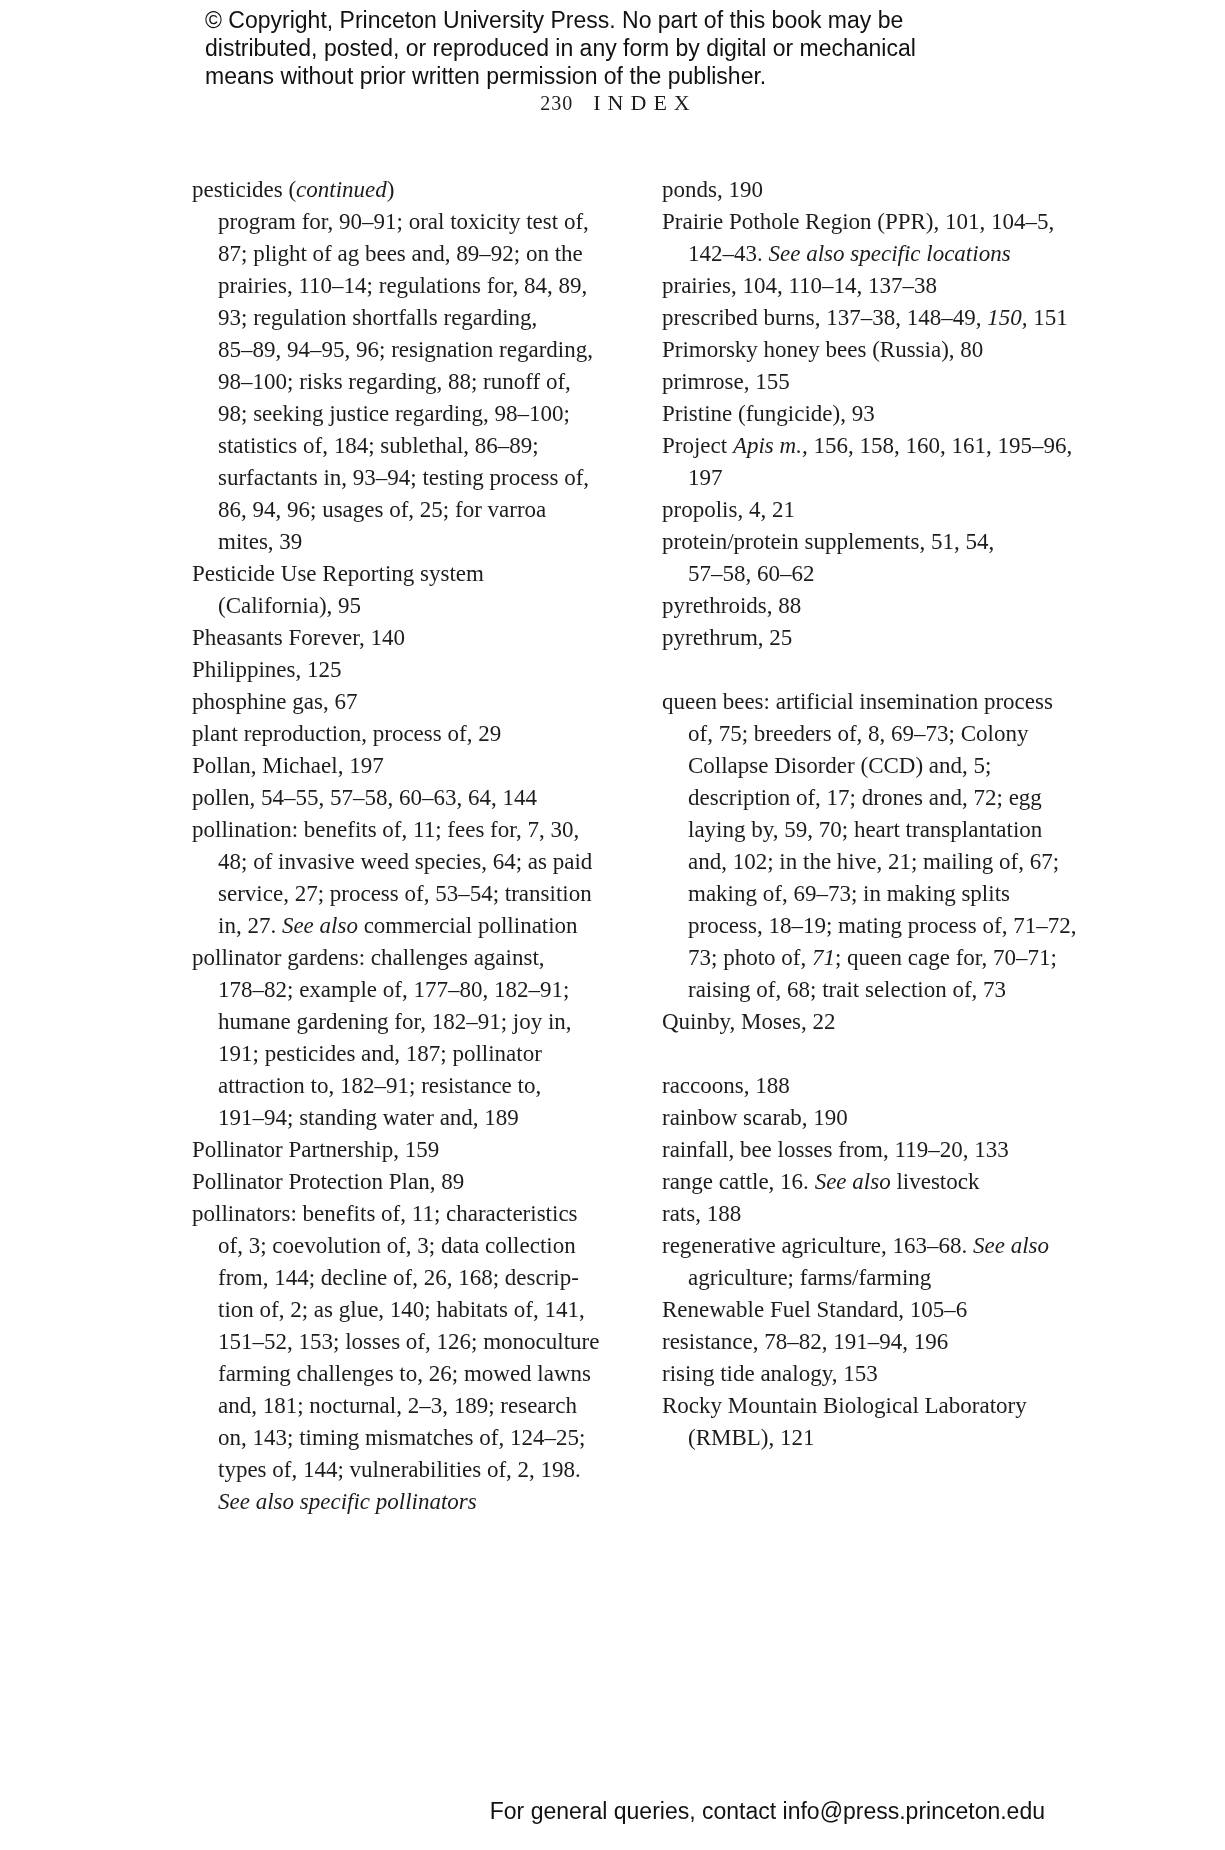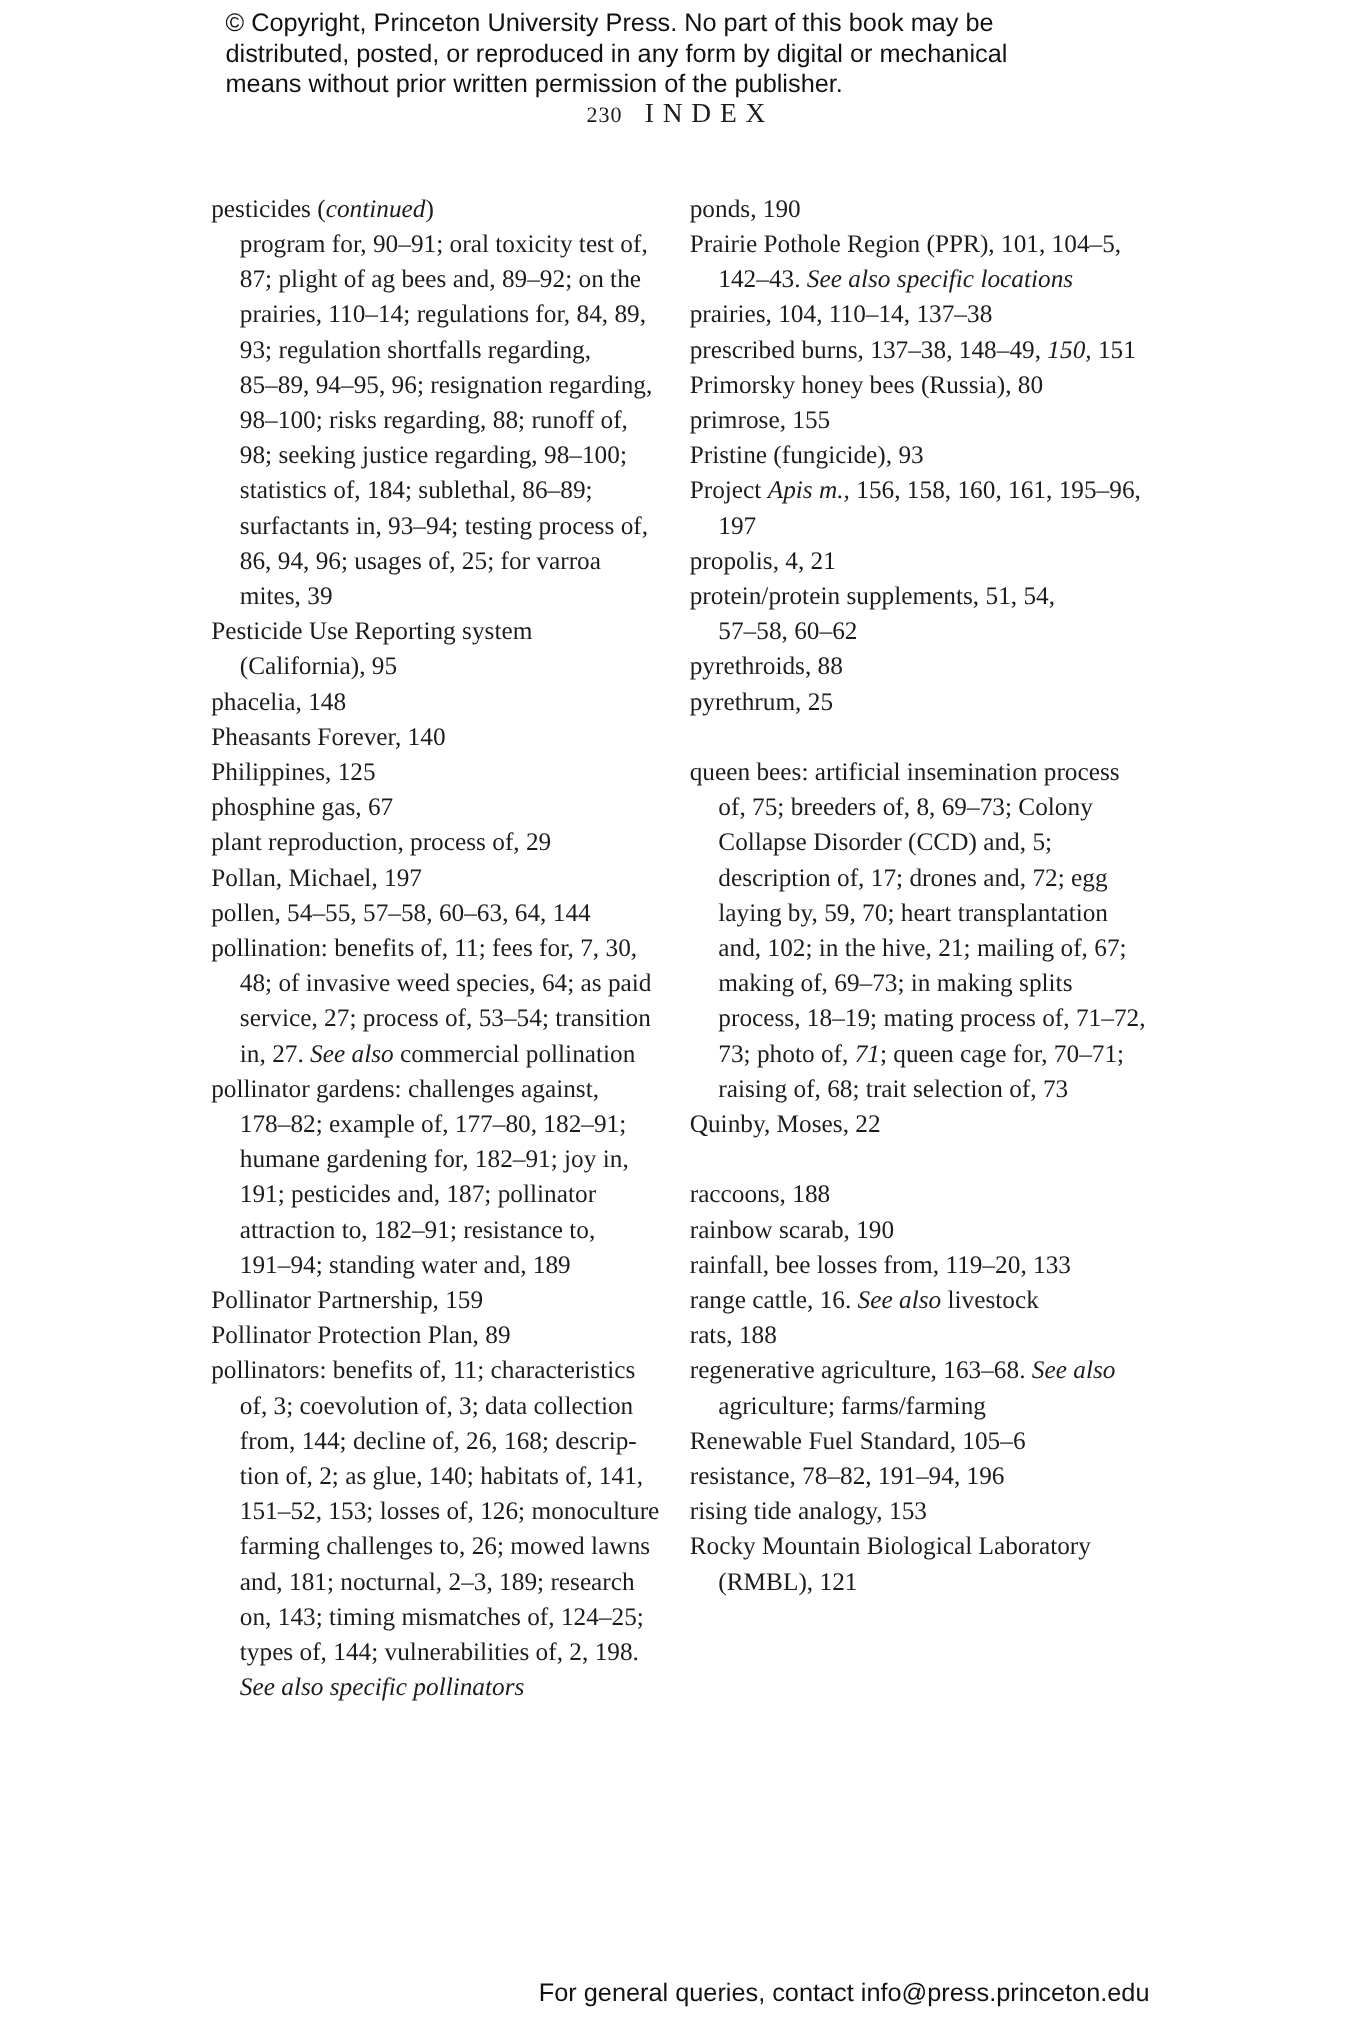--- a/index.html
+++ b/index.html
@@ -15,24 +15,24 @@
     position:absolute; left:205px; top:6px;
     font-family:"Liberation Sans", sans-serif;
     font-size:23px; line-height:28px; color:#111;
     white-space:nowrap;
   }
   .pageheader {
     position:absolute; left:192px; top:90px; width:853px;
     text-align:center;
   }
   .pagenum { font-size:20px; letter-spacing:1px; }
-  .headtitle { font-size:25px; letter-spacing:0.32em; margin-left:20px; }
+  .headtitle { font-size:22px; letter-spacing:0.32em; margin-left:20px; }
   .cols {
     position:absolute; left:192px; top:174px; width:853px;
-    display:flex; gap:15px;
+    display:flex; gap:50px;
     font-size:23px; line-height:32px;
   }
   .col { flex:0 0 420px; width:420px; }
   .entry { margin:0; padding-left:26px; text-indent:-26px; white-space:nowrap; }
   .entry.gap { margin-top:32px; }
   .entry em { font-style:italic; }
   .footer {
     position:absolute; left:192px; top:1798px; width:853px;
     text-align:right;
     font-family:"Liberation Sans", sans-serif;
@@ -51,21 +51,20 @@
   </div>
 
   <div class="pageheader">
     <span class="pagenum">230</span><span class="headtitle">INDEX</span>
   </div>
 
   <div class="cols">
     <div class="col">
         <p class="entry">pesticides (<em>continued</em>)<br>program for, 90–91; oral toxicity test of,<br>87; plight of ag bees and, 89–92; on the<br>prairies, 110–14; regulations for, 84, 89,<br>93; regulation shortfalls regarding,<br>85–89, 94–95, 96; resignation regarding,<br>98–100; risks regarding, 88; runoff of,<br>98; seeking justice regarding, 98–100;<br>statistics of, 184; sublethal, 86–89;<br>surfactants in, 93–94; testing process of,<br>86, 94, 96; usages of, 25; for varroa<br>mites, 39</p>
         <p class="entry">Pesticide Use Reporting system<br>(California), 95</p>
-        <p class="entry">phacelia, 148</p>
         <p class="entry">Pheasants Forever, 140</p>
         <p class="entry">Philippines, 125</p>
         <p class="entry">phosphine gas, 67</p>
         <p class="entry">plant reproduction, process of, 29</p>
         <p class="entry">Pollan, Michael, 197</p>
         <p class="entry">pollen, 54–55, 57–58, 60–63, 64, 144</p>
         <p class="entry">pollination: benefits of, 11; fees for, 7, 30,<br>48; of invasive weed species, 64; as paid<br>service, 27; process of, 53–54; transition<br>in, 27. <em>See also</em> commercial pollination</p>
         <p class="entry">pollinator gardens: challenges against,<br>178–82; example of, 177–80, 182–91;<br>humane gardening for, 182–91; joy in,<br>191; pesticides and, 187; pollinator<br>attraction to, 182–91; resistance to,<br>191–94; standing water and, 189</p>
         <p class="entry">Pollinator Partnership, 159</p>
         <p class="entry">Pollinator Protection Plan, 89</p>

